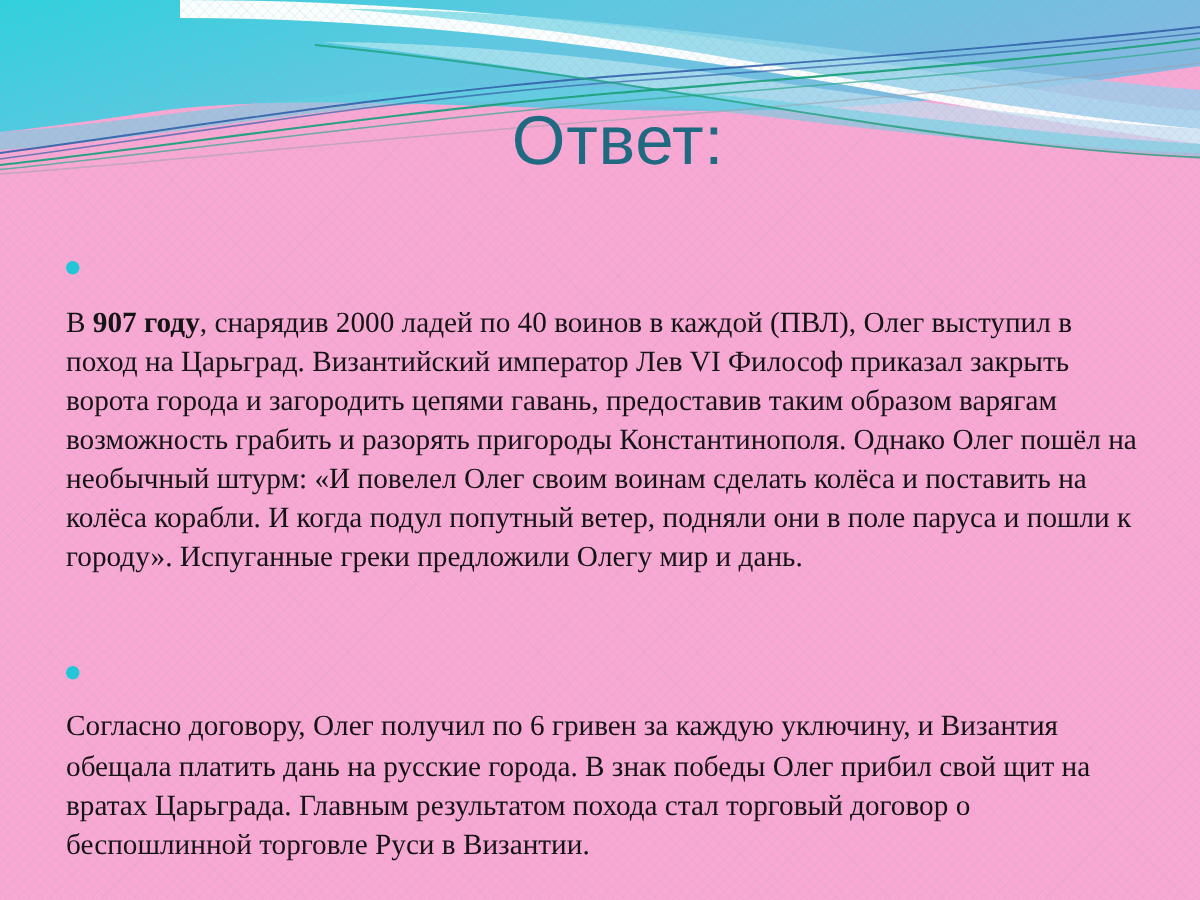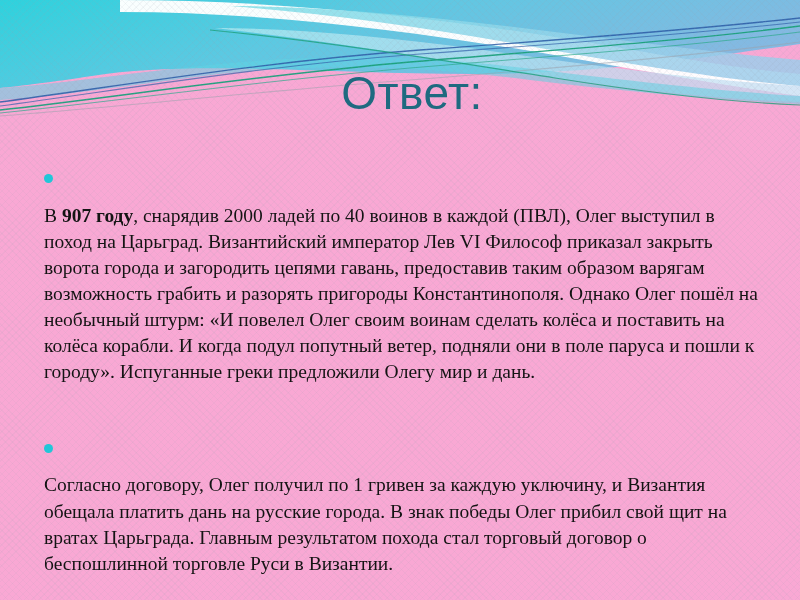--- a/index.html
+++ b/index.html
@@ -156,20 +156,20 @@
     <div class="bullet-row">
       <span class="bullet-dot"></span>
       <p class="para">
         <span>В </span><b>907 году</b><span>, снарядив 2000 ладей по 40 воинов в каждой (ПВЛ), Олег выступил в поход на Царьград. Византийский император Лев VI Философ приказал закрыть ворота города и загородить цепями гавань, предоставив таким образом варягам возможность грабить и разорять пригороды Константинополя. Однако Олег пошёл на необычный штурм: «И повелел Олег своим воинам сделать колёса и поставить на колёса корабли. И когда подул попутный ветер, подняли они в поле паруса и пошли к городу». Испуганные греки предложили Олегу мир и дань.</span>
       </p>
     </div>
 
     <div class="bullet-row">
       <span class="bullet-dot"></span>
       <p class="para">
-        <span></span><b></b><span>Согласно договору, Олег получил по 1 гривен за каждую уключину, и Византия обещала платить дань на русские города. В знак победы Олег прибил свой щит на вратах Царьграда. Главным результатом похода стал торговый договор о беспошлинной торговле Руси в Византии.</span>
+        <span></span><b></b><span>Согласно договору, Олег получил по 6 гривен за каждую уключину, и Византия обещала платить дань на русские города. В знак победы Олег прибил свой щит на вратах Царьграда. Главным результатом похода стал торговый договор о беспошлинной торговле Руси в Византии.</span>
       </p>
     </div>
 
   </div>
 
   <div id="texture"></div>
 </div>
 
 </body></html>

